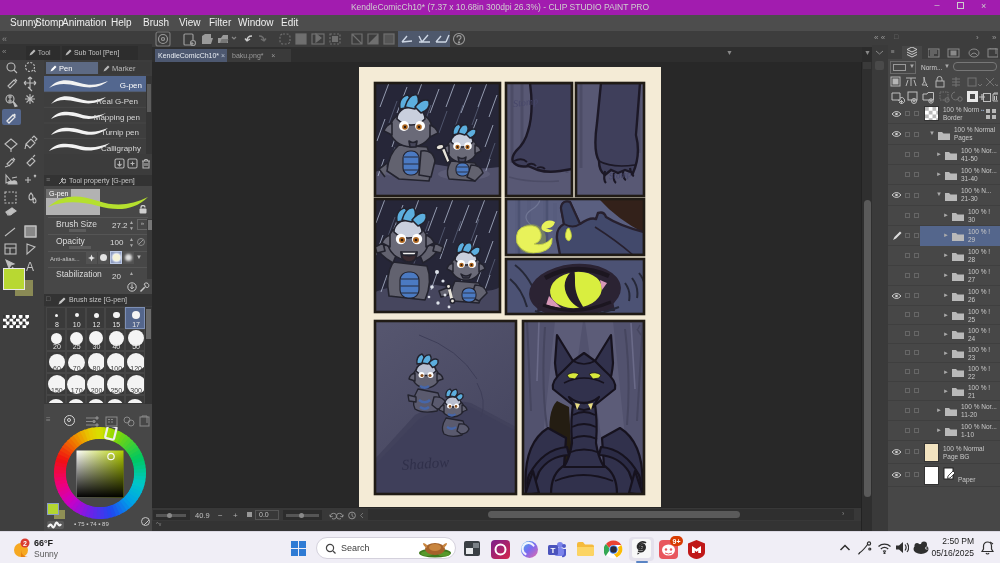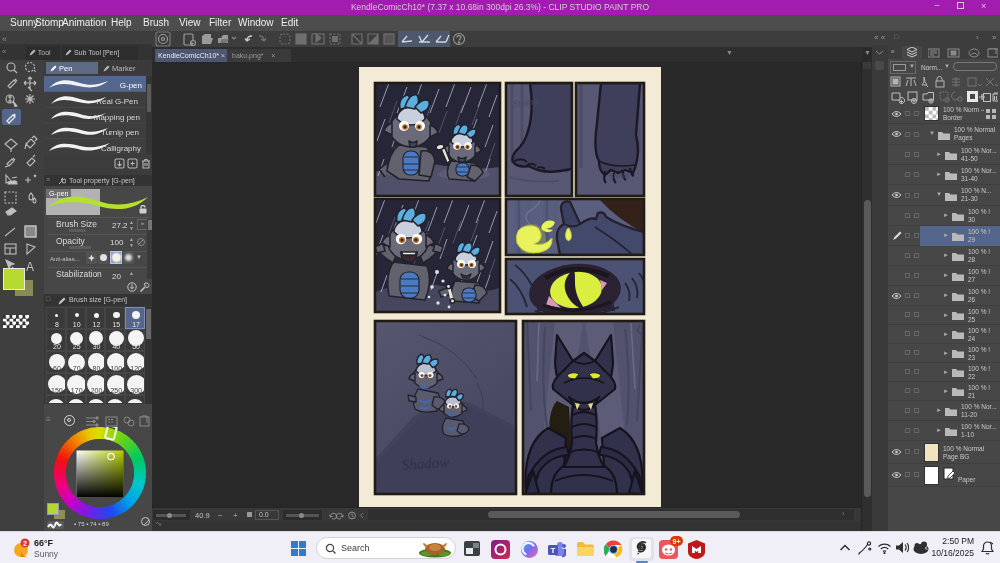--- a/index.html
+++ b/index.html
@@ -1277,20 +1277,20 @@
           <path d="M10 3.5a5 5 0 010 6M12 2a7.5 7.5 0 010 9" stroke="#2f2f2f" fill="none" stroke-width="1.2"></path>
         </svg>
  <svg class="abs" style="left:912px;top:9px" width="18" height="14" viewBox="0 0 18 14">
           <ellipse cx="9" cy="8" rx="7.5" ry="5" fill="#2f2f2f"></ellipse>
           <circle cx="5" cy="4.5" r="2.5" fill="#2f2f2f"></circle>
           <circle cx="12" cy="3.5" r="3" fill="#2f2f2f"></circle>
           <circle cx="14.8" cy="7" r="1.6" fill="#f0eef6"></circle>
           <circle cx="15.2" cy="7" r="1" fill="#2f2f2f"></circle>
         </svg>
  <div class="abs" style="left:928px;top:4px;width:46px;text-align:right;color:#1b1b1b;font-size:8.5px;">2:50 PM</div>
- <div class="abs" style="left:920px;top:16px;width:54px;text-align:right;color:#1b1b1b;font-size:8.5px;">10/16/2025</div>
+ <div class="abs" style="left:920px;top:16px;width:54px;text-align:right;color:#1b1b1b;font-size:8.5px;">05/16/2025</div>
  <svg class="abs" style="left:981px;top:9px" width="13" height="14" viewBox="0 0 13 14">
           <path d="M6.5 1a4 4 0 014 4v3l1.5 2.5H1L2.5 8V5a4 4 0 014-4z" fill="none" stroke="#2f2f2f" stroke-width="1.2"></path>
           <path d="M5 12a1.6 1.6 0 003 0" fill="none" stroke="#2f2f2f" stroke-width="1.1"></path>
           <path d="M9 1l3 2" stroke="#2f2f2f" stroke-width="1.1"></path>
         </svg>
 </circle>
     </div>
 </div>
 </body></html>

